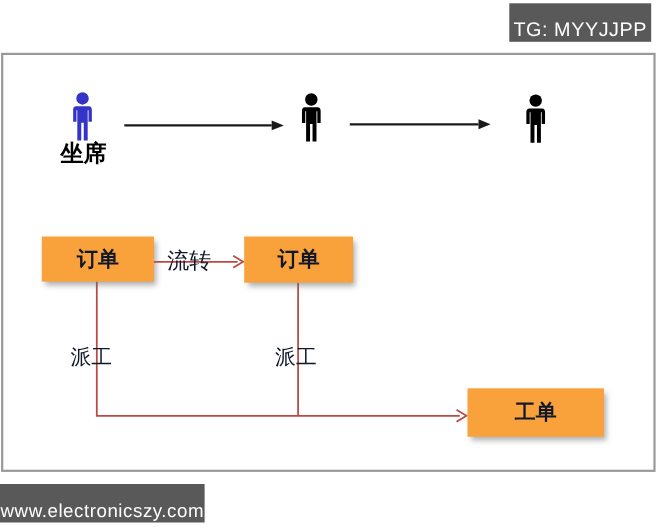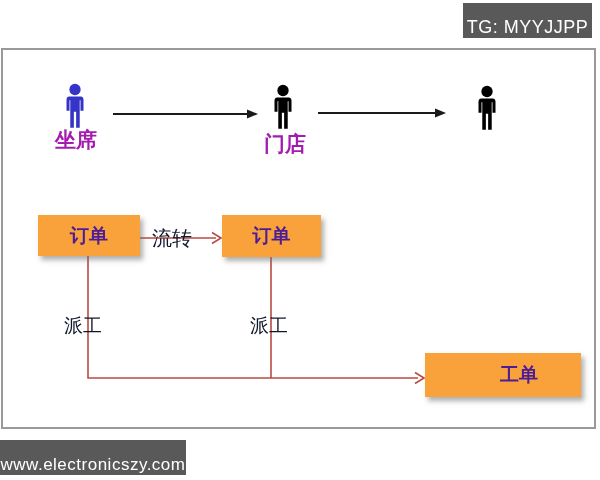--- a/index.html
+++ b/index.html
@@ -17,35 +17,35 @@
   .frame{
     position:absolute;left:1px;top:48px;width:595px;height:381px;
     border:2px solid #999999;background:#ffffff;box-sizing:border-box;
   }
   .overlay{position:absolute;left:0;top:0;width:600px;height:480px;pointer-events:none;}
   .person{position:absolute;width:34px;height:46px;}
   .p1{left:58px;top:83px;}
   .p2{left:266px;top:84px;}
   .p3{left:470px;top:85px;}
   .actor-label{
-    position:absolute;font-weight:bold;font-size:21px;color:#a21caf;
+    position:absolute;font-weight:bold;font-size:21px;color:#000000;
     text-align:center;line-height:23px;
   }
   .al1{left:41px;top:128px;width:70px;}
   .al2{left:250px;top:132px;width:70px;}
   .al3{left:452px;top:128px;width:84px;}
   .obox{
     position:absolute;background:#F9A13B;
     display:flex;align-items:center;justify-content:center;
-    font-weight:bold;font-size:19px;color:#4c1d95;
+    font-weight:bold;font-size:19px;color:#0f172a;
     box-shadow:3px 4px 5px rgba(110,110,110,0.55);
   }
   .b1{left:38px;top:215px;width:102px;height:41px;}
   .b2{left:222px;top:215px;width:99px;height:42px;}
-  .b3{left:425px;top:353px;width:124px;height:44px;padding-left:32px;}
+  .b3{left:425px;top:353px;width:124px;height:44px;}
   .edge-label{
     position:absolute;font-weight:normal;font-size:20px;color:#0f172a;
     line-height:22px;
   }
   .fl{left:152px;top:227px;width:52px;}
   .pg1{left:64px;top:315px;width:44px;font-size:19px;}
   .pg2{left:250px;top:315px;width:44px;font-size:19px;}
 </style>
 </head>
 <body>
@@ -89,21 +89,20 @@
     </g>
   </svg>
   <svg class="person p3" viewBox="0 0 36 48" xmlns="http://www.w3.org/2000/svg">
     <g fill="#000000">
       <circle cx="18" cy="6.5" r="6"></circle>
       <path d="M12,14 H24 C26.2,14 27,15.6 27,17.5 V29 H23.8 V17.8 H23 V47 H19.2 V30 H16.8 V47 H13 V17.8 H12.2 V29 H9 V17.5 C9,15.6 9.8,14 12,14 Z"></path>
     </g>
   </svg>
 
   <div class="actor-label al1">坐席</div>
-  <div class="actor-label al2">门店</div>
 
   <div class="obox b1">
     <span>订单</span>
   </div>
   <div class="obox b2">
     <span>订单</span>
   </div>
   <div class="obox b3">
     <span>工单</span>
   </div>

